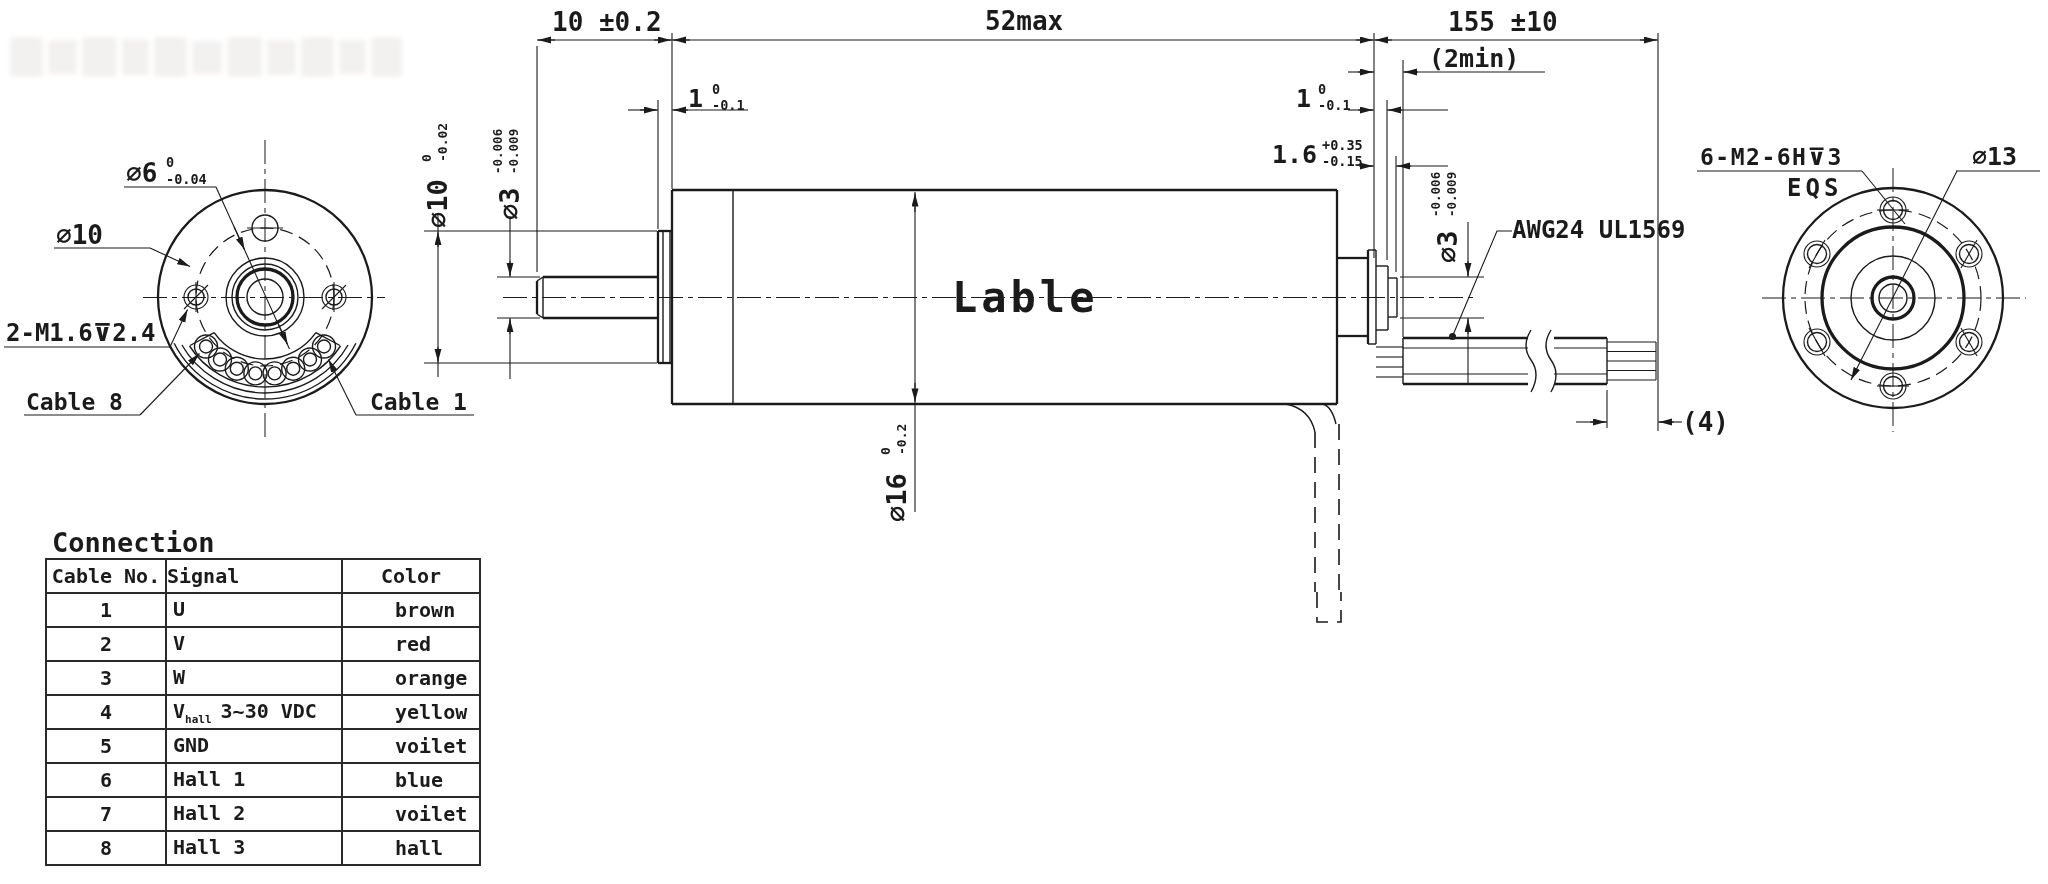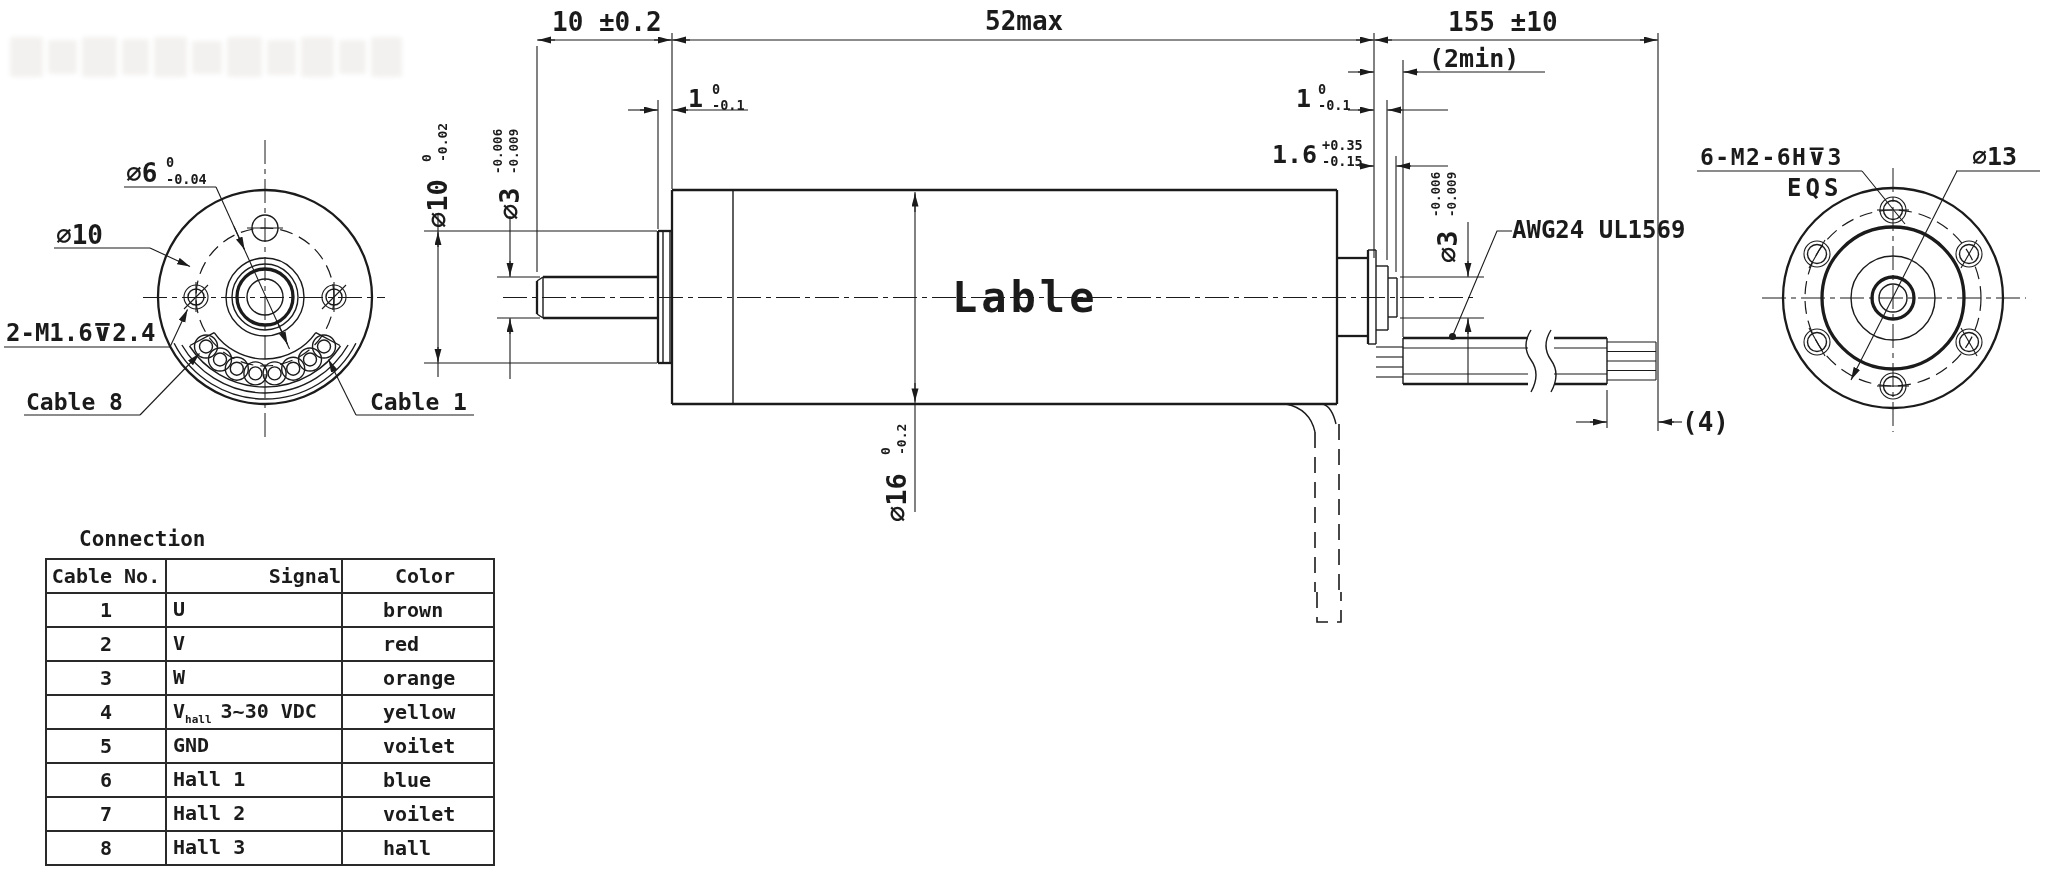--- a/index.html
+++ b/index.html
@@ -13,30 +13,30 @@
   .thin{stroke:#1b1b1b;stroke-width:1.1;fill:none;}
   .cl  {stroke:#1b1b1b;stroke-width:1.0;fill:none;stroke-dasharray:24 5 5 5;}
   .dsh {stroke:#1b1b1b;stroke-width:1.2;fill:none;stroke-dasharray:13 7;}
   .cab {stroke:#1b1b1b;stroke-width:1.6;fill:none;stroke-dasharray:16 9;}
   .t   {font-family:"DejaVu Sans Mono","DejaVu Sans",monospace;font-weight:bold;fill:#1b1b1b;}
   
   .watermark{position:absolute;left:10px;top:30px;width:392px;height:54px;display:flex;gap:5px;
              align-items:center;filter:blur(2px);opacity:.5;}
   .watermark span{display:block;height:40px;background:#e7e4e1;border-radius:3px;}
   
-  .conn-title{position:absolute;left:52px;top:527px;font-size:21px;font-weight:bold;color:#1b1b1b;margin-left:27px;}
+  .conn-title{position:absolute;left:52px;top:527px;font-size:27px;font-weight:bold;color:#1b1b1b;}
   .conn-table{position:absolute;left:45px;top:558px;border-collapse:collapse;table-layout:fixed;width:428px;
               font-size:20px;font-weight:bold;color:#1b1b1b;}
   .conn-table td,.conn-table th{border:2px solid #2a2a2a;height:32px;padding:0;overflow:hidden;white-space:nowrap;}
   .conn-table th{font-weight:bold;}
   .col-no{width:118px;text-align:center;}
   .col-sig{width:174px;text-align:left;padding-left:6px;}
   .col-col{width:136px;text-align:left;padding-left:40px;}
   .conn-table td.col-sig{padding-left:6px;}
-  .conn-table td.col-col{padding-left:40px;}
+  .conn-table td.col-col{padding-left:52px;}
   .sig-sub{font-size:11px;vertical-align:-5px;margin-top:42px;}
   .sig-rest{margin-left:9px;}
 </style>
 </head>
 <body>
 
 <div class="stage">
 
   <div class="watermark">
     <span style="width:34px"></span>
@@ -398,22 +398,22 @@
         <line class="thin" x1="1957" y1="171" x2="1851" y2="380" marker-end="url(#arr)"></line>
       </g>
     </g>
   </svg>
 
   <div class="conn-title">Connection</div>
   <table class="conn-table">
     <thead>
       <tr>
         <th class="col-no">Cable No.</th>
-        <th class="col-sig" style="text-align:right">Signal</th>
-        <th class="col-col" style="text-align:center;padding-left:14px">Color</th>
+        <th class="col-sig" style="text-align:left">Signal</th>
+        <th class="col-col" style="text-align:center;padding-left:0">Color</th>
       </tr>
     </thead>
     <tbody>
       <tr>
         <td class="col-no">1</td>
         <td class="col-sig"><span>U</span><span class="sig-sub"></span><span class="sig-rest"></span></td>
         <td class="col-col">brown</td>
       </tr>
       <tr>
         <td class="col-no">2</td>

